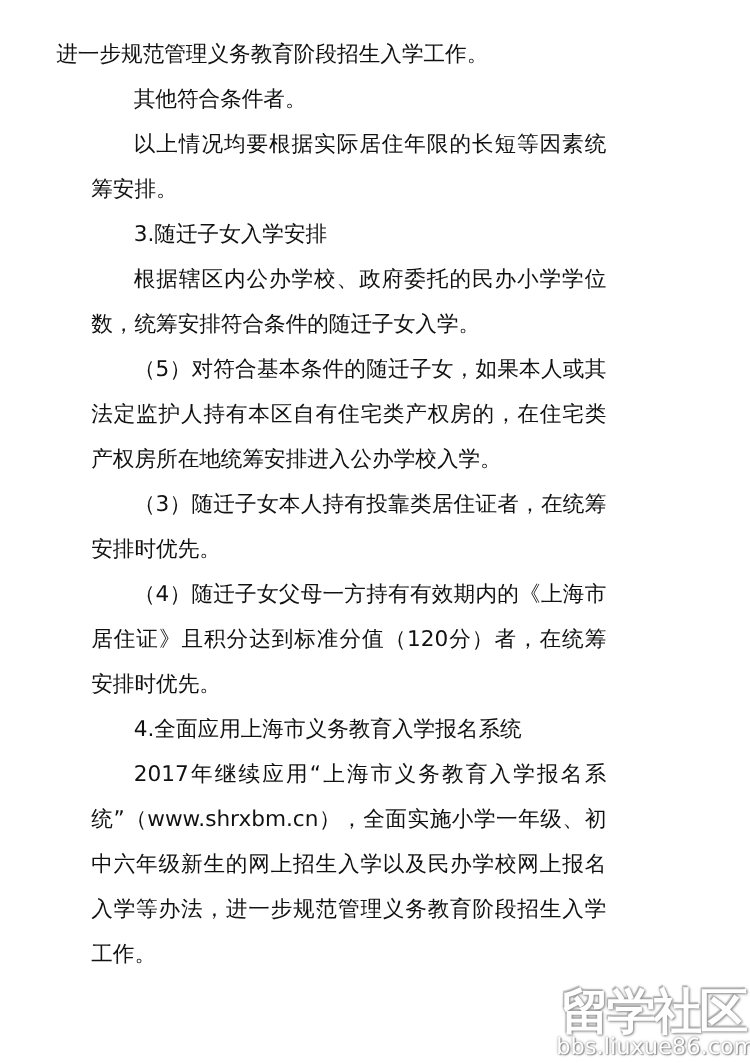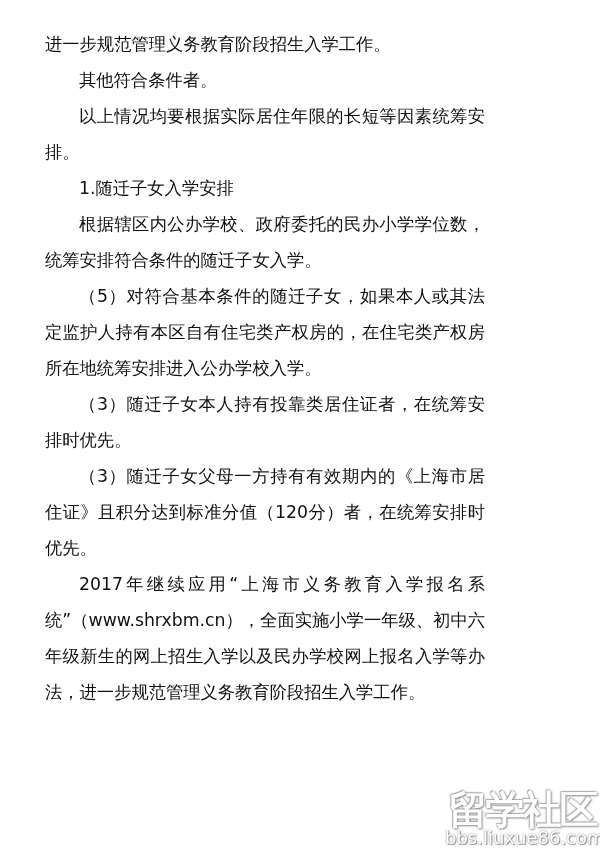--- a/index.html
+++ b/index.html
@@ -4,21 +4,21 @@
   <style>
     html, body { margin: 0; padding: 0; background: #ffffff; }
     body { width: 600px; height: 850px; position: relative; overflow: hidden; }
     .page {
       position: absolute; left: 45px; top: 26px; width: 440px;
       font-family: "DejaVu Sans", "Liberation Sans", sans-serif;
       font-size: 17.3px; color: #111111;
       line-height: 36px;
     }
     .p { margin: 0; text-align: justify; text-align-last: left; }
-    .p.indent { text-indent: 34px; }
+    .p.indent { text-indent: 34px; margin-left: 28px; }
     .watermark {
       position: absolute; left: 445px; top: 790px; width: 155px; height: 60px;
       font-family: "DejaVu Sans", "Liberation Sans", sans-serif;
       color: #ffffff; text-align: center;
     }
     .wm-main {
       font-size: 39px; font-weight: bold; line-height: 40px;
       letter-spacing: -2px;
       text-shadow: 0 0 2px #888, 1px 1px 2px #999, -1px -1px 1px #bbb;
     }
@@ -27,24 +27,25 @@
       text-shadow: 0 0 2px #777, 1px 1px 1px #999;
     }
   </style>
 </head>
 <body>
 
 <div class="page">
   <p class="p">进一步规范管理义务教育阶段招生入学工作。</p>
   <p class="p indent">其他符合条件者。</p>
   <p class="p indent">以上情况均要根据实际居住年限的长短等因素统筹安排。</p>
-  <p class="p indent">1.随迁子女入学安排</p>
+  <p class="p indent">3.随迁子女入学安排</p>
   <p class="p indent">根据辖区内公办学校、政府委托的民办小学学位数，统筹安排符合条件的随迁子女入学。</p>
   <p class="p indent">（5）对符合基本条件的随迁子女，如果本人或其法定监护人持有本区自有住宅类产权房的，在住宅类产权房所在地统筹安排进入公办学校入学。</p>
   <p class="p indent">（3）随迁子女本人持有投靠类居住证者，在统筹安排时优先。</p>
-  <p class="p indent">（3）随迁子女父母一方持有有效期内的《上海市居住证》且积分达到标准分值（120分）者，在统筹安排时优先。</p>
+  <p class="p indent">（4）随迁子女父母一方持有有效期内的《上海市居住证》且积分达到标准分值（120分）者，在统筹安排时优先。</p>
+  <p class="p indent">4.全面应用上海市义务教育入学报名系统</p>
   <p class="p indent">2017年继续应用“上海市义务教育入学报名系统”（www.shrxbm.cn），全面实施小学一年级、初中六年级新生的网上招生入学以及民办学校网上报名入学等办法，进一步规范管理义务教育阶段招生入学工作。</p>
 </div>
 
 <div class="watermark">
   <div class="wm-main">留学社区</div>
   <div class="wm-url">bbs.liuxue86.com</div>
 </div>
 
 </body></html>

